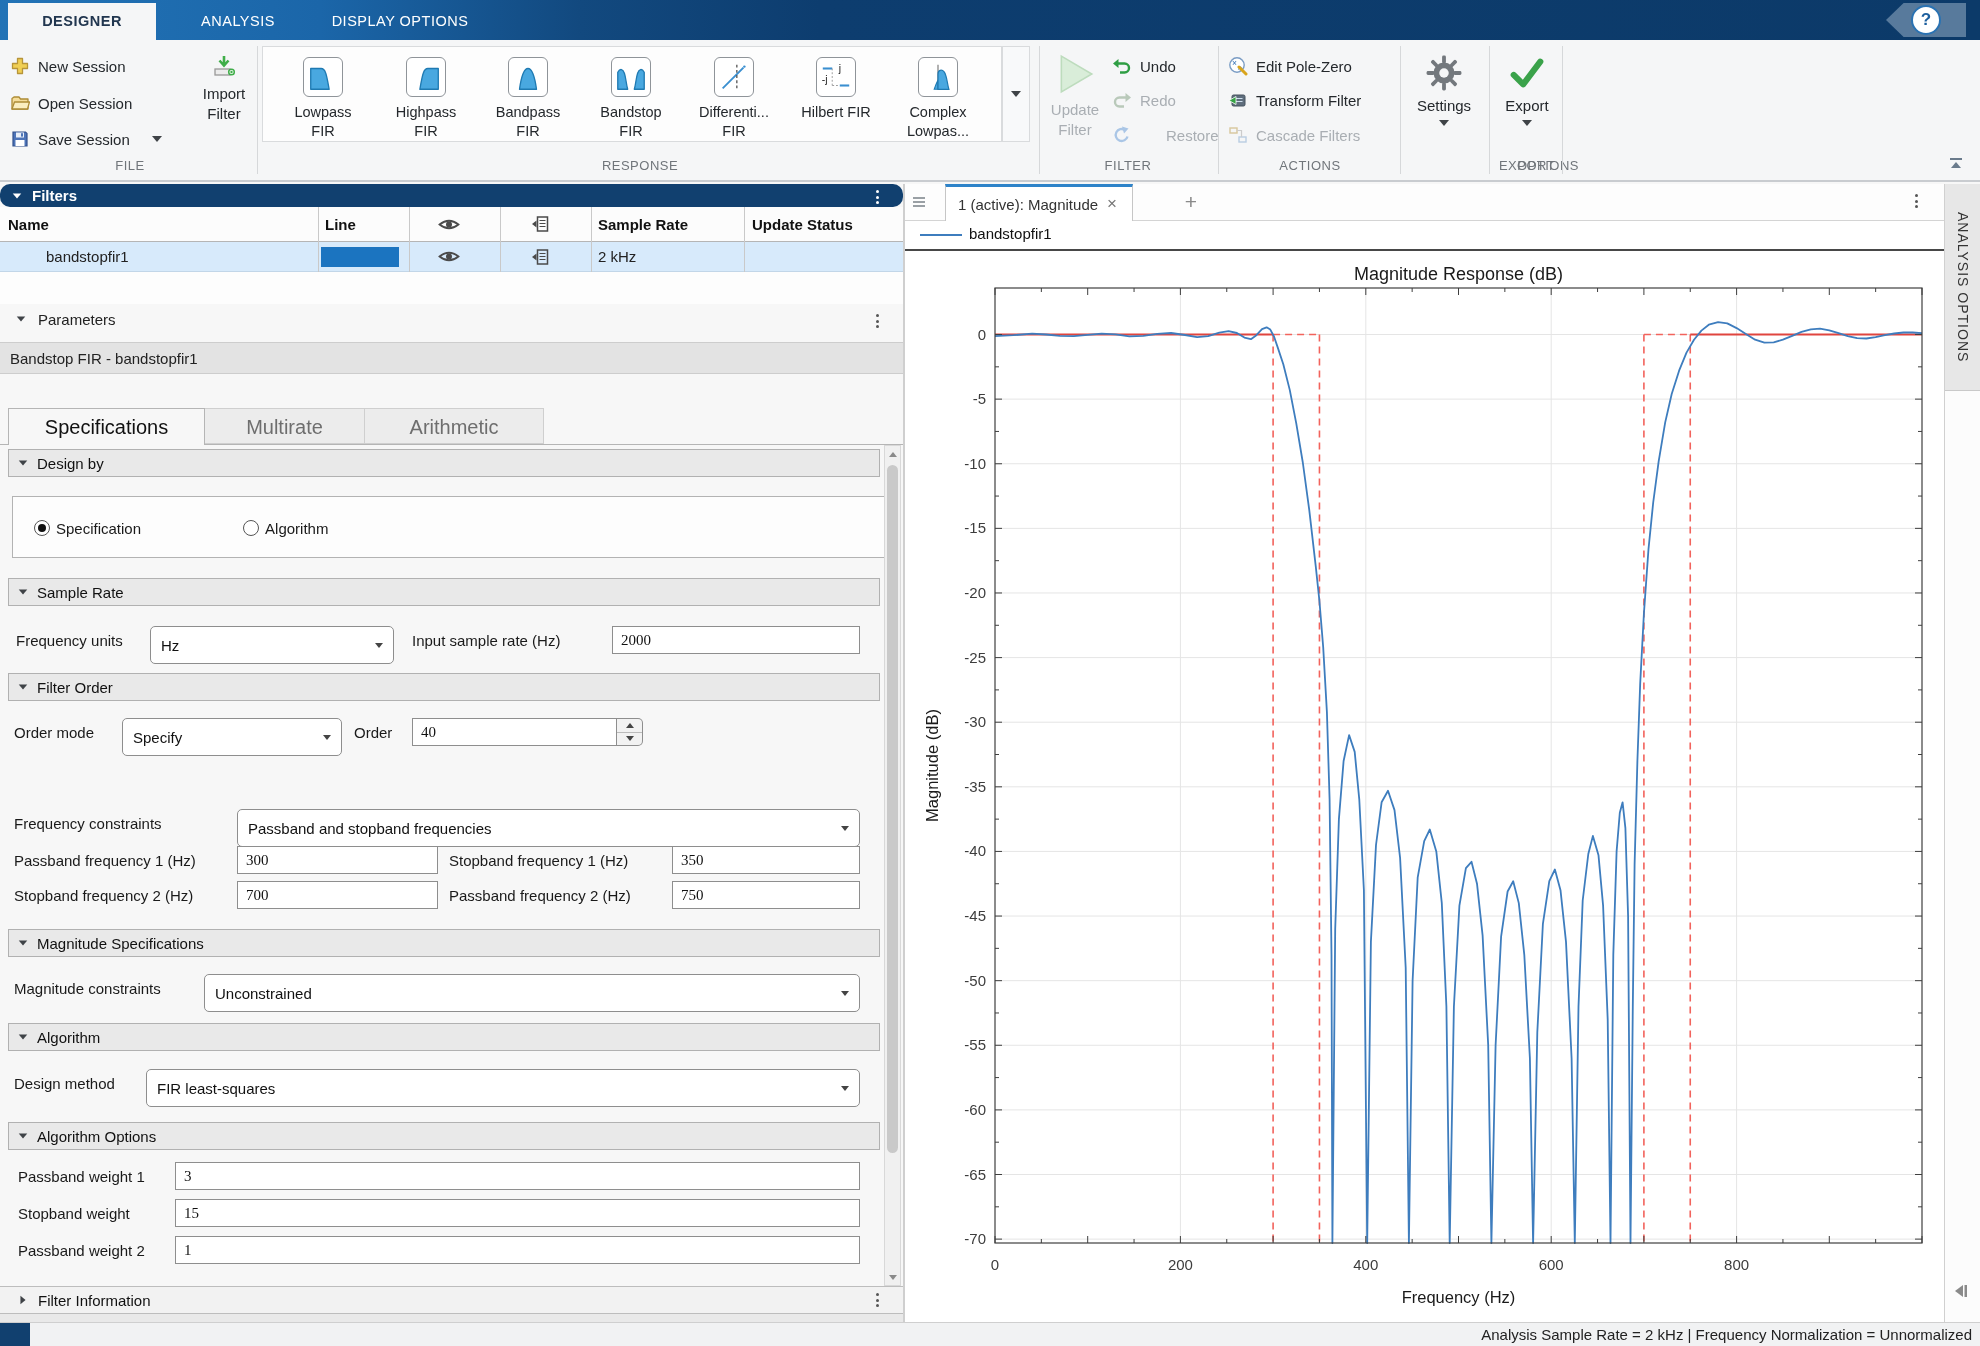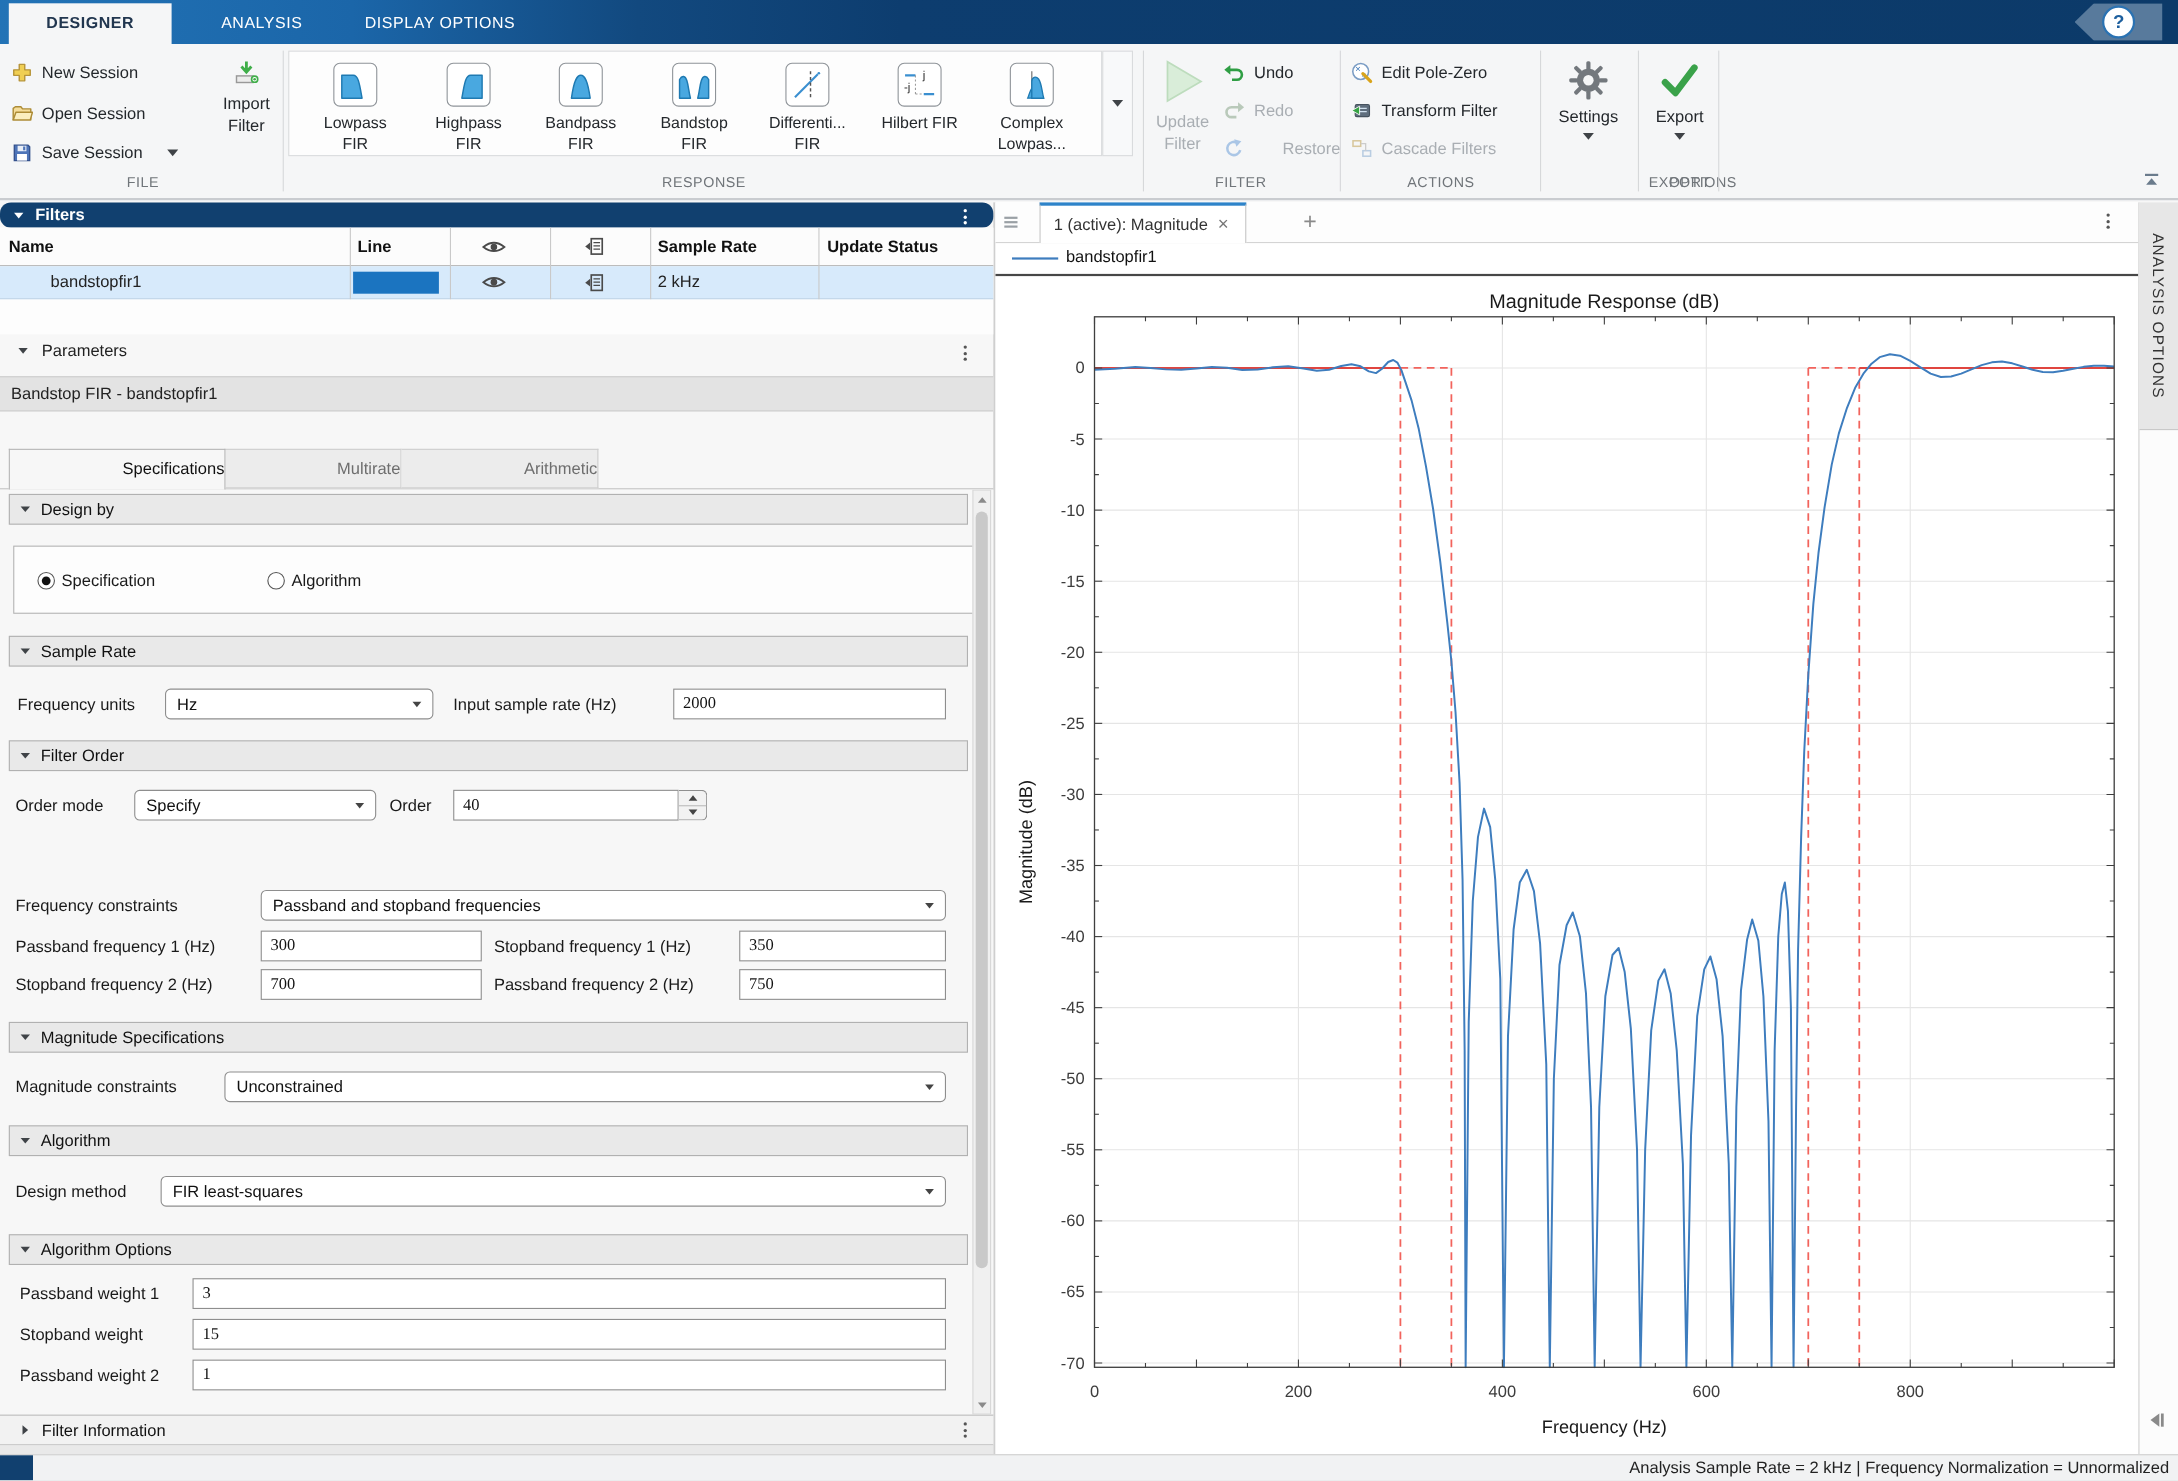--- a/index.html
+++ b/index.html
@@ -54,28 +54,28 @@
   .colsep{position:absolute;top:0;width:1px;height:65px;background:#c9c9c9;}
   #line-swatch{position:absolute;left:321px;top:5px;width:78px;height:20px;background:#1b74c0;cursor:pointer;}
   .dots{display:flex;flex-direction:column;gap:2.5px;cursor:pointer;padding:4px;}
   .dots i{width:3px;height:3px;border-radius:50%;background:#555;display:block;}
   .dots.white i{background:#fff;}
   #params-header{position:absolute;left:0;top:120px;width:903px;height:30px;display:flex;align-items:center;font-size:15px;color:#222;}
   #params-subtitle{position:absolute;left:0;top:158px;width:903px;height:32px;background:#e3e3e3;
     border-top:1px solid #cdcdcd;border-bottom:1px solid #cdcdcd;box-sizing:border-box;
     display:flex;align-items:center;padding-left:10px;font-size:15px;color:#222;}
   #ptabs{position:absolute;left:0;top:224px;width:903px;height:37px;border-bottom:1px solid #b5b5b5;box-sizing:border-box;}
-  .ptab{position:absolute;top:0;height:36px;line-height:36px;text-align:right;font-size:15px;box-sizing:border-box;cursor:pointer;}
+  .ptab{position:absolute;top:0;height:36px;line-height:36px;text-align:center;font-size:20px;box-sizing:border-box;cursor:pointer;}
   .ptab.active{background:#f7f7f7;border:1px solid #b5b5b5;border-bottom:none;color:#111;height:37px;z-index:2;}
   .ptab.idle{background:#ececec;border:1px solid #cfcfcf;border-left:none;color:#6e6e6e;}
   #pcontent{position:absolute;left:0;top:261px;width:903px;height:841px;background:#f7f7f7;overflow:hidden;}
   .sec-hdr{position:absolute;left:8px;width:872px;height:28px;background:#e9e9e9;border:1px solid #b1b1b1;
     box-sizing:border-box;display:flex;align-items:center;gap:9px;padding-left:9px;font-size:15px;color:#111;cursor:pointer;}
   .frow{position:absolute;height:28px;display:flex;align-items:center;font-size:15px;color:#1a1a1a;}
-  .dd{position:absolute;height:28px;background:#fff;border:1px solid #8e8e8e;border-radius:5px;
+  .dd{position:absolute;height:38px;background:#fff;border:1px solid #8e8e8e;border-radius:5px;
     display:flex;align-items:center;padding:12px 10px;font-size:15px;color:#111;box-sizing:border-box;cursor:pointer;}
   .dd-arr{margin-left:auto;width:0;height:0;border-left:4.5px solid transparent;border-right:4.5px solid transparent;border-top:5.5px solid #444;}
   .tinp{position:absolute;height:28px;background:#fff;border:1px solid #8e8e8e;padding:0 8px;font-size:15px;
     color:#111;box-sizing:border-box;font-family:Liberation Serif, serif;outline:none;}
   #radio-box{position:absolute;left:12px;top:51px;width:878px;height:62px;background:#fdfdfd;
     border:1px solid #b3b3b3;box-sizing:border-box;}
   .radio{width:16px;height:16px;border-radius:50%;border:1.5px solid #555;background:#fff;box-sizing:border-box;
     display:inline-flex;align-items:center;justify-content:center;cursor:pointer;}
   .radio.checked::after{content:"";width:8px;height:8px;border-radius:50%;background:#111;}
   .spin{position:absolute;width:26px;height:28px;border:1px solid #8e8e8e;border-left:none;box-sizing:border-box;

